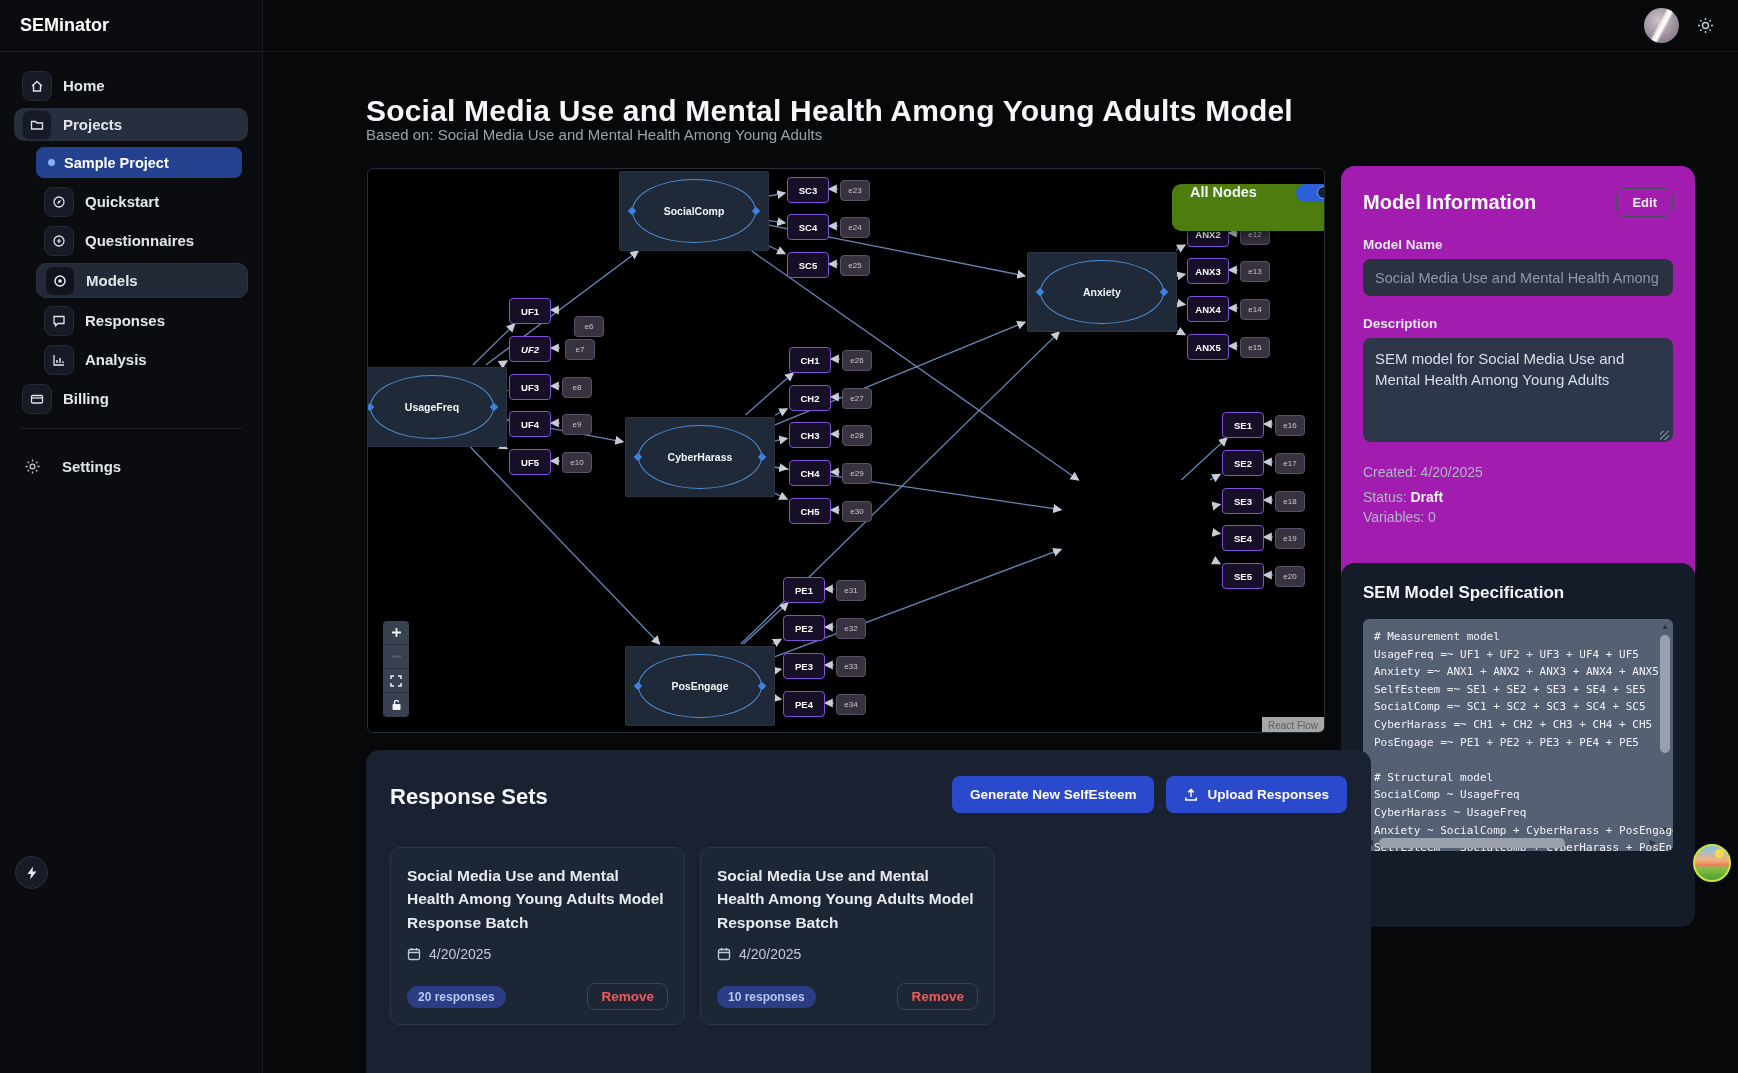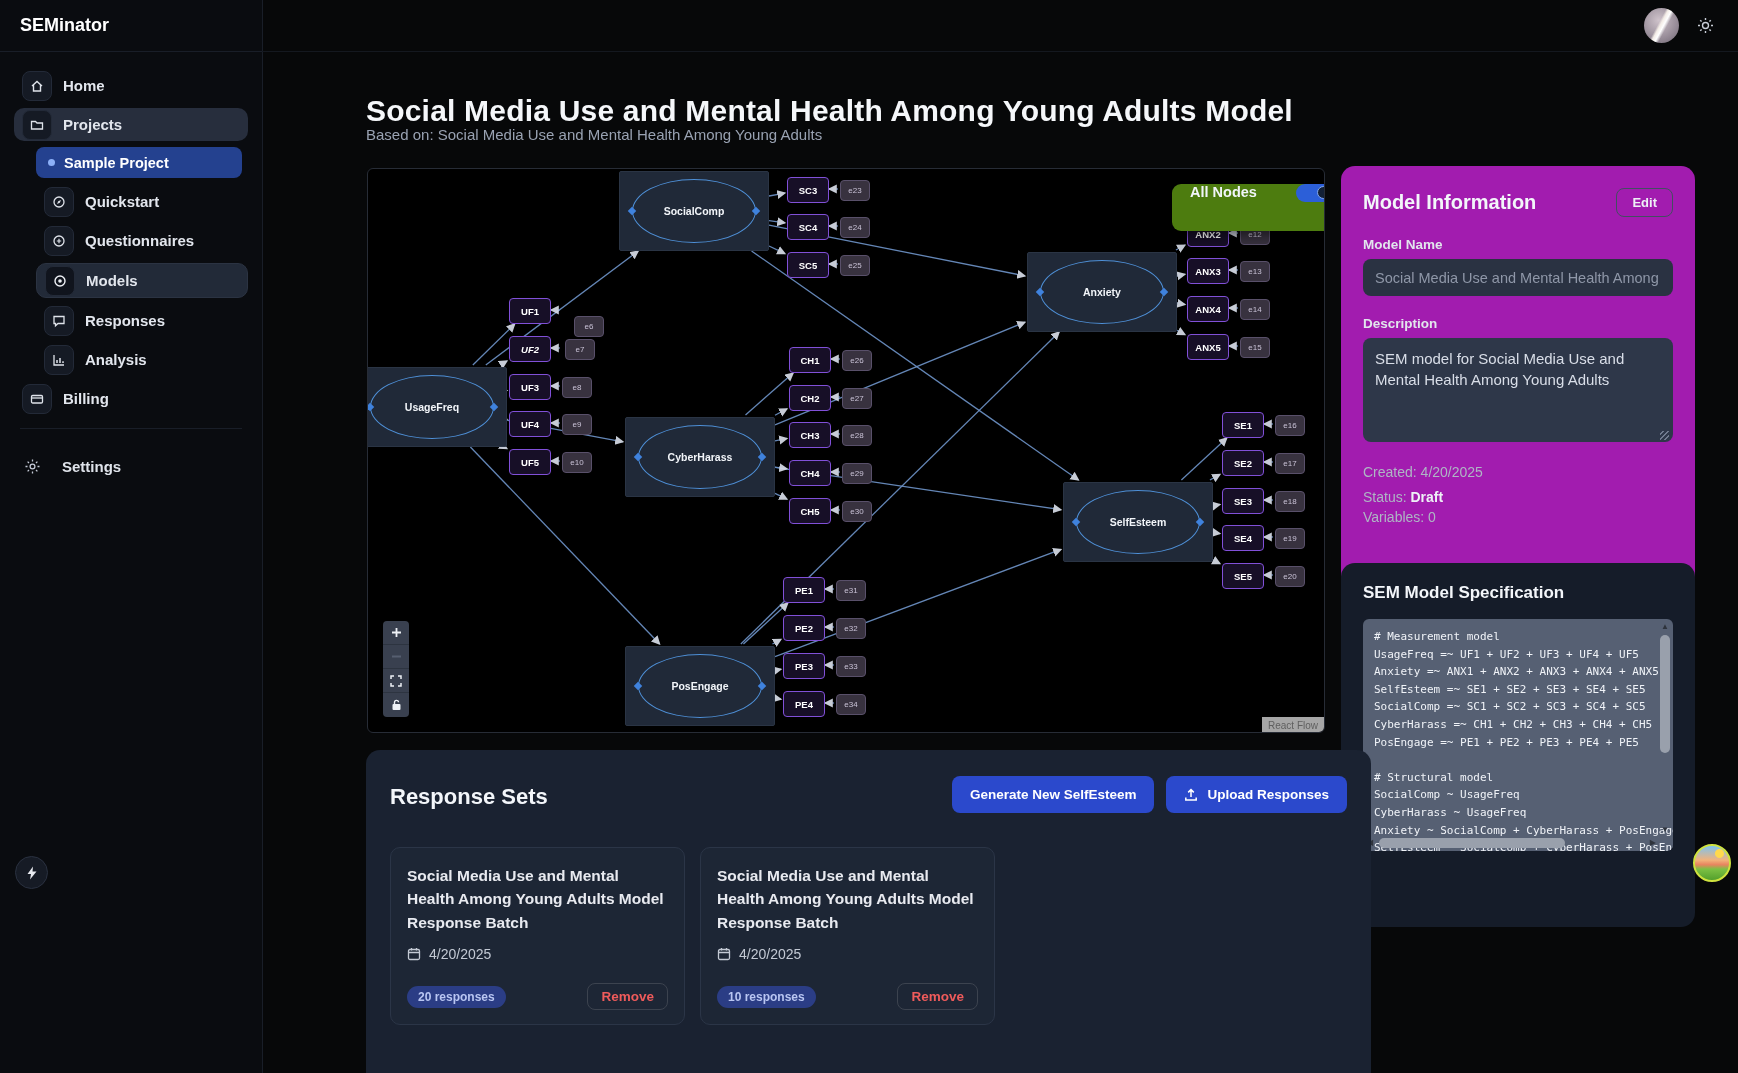--- a/index.html
+++ b/index.html
@@ -304,27 +304,20 @@
             <span class="lt-label">Anxiety</span>
           </div>
         </div>
         <div class="nd-latent" style="left: 257px; top: 248px;">
           <div class="ell">
             <span class="hnd hl"></span>
             <span class="hnd hr"></span>
             <span class="lt-label">CyberHarass</span>
           </div>
         </div>
-        <div class="nd-latent" style="left: 695px; top: 313px;">
-          <div class="ell">
-            <span class="hnd hl"></span>
-            <span class="hnd hr"></span>
-            <span class="lt-label">SelfEsteem</span>
-          </div>
-        </div>
         <div class="nd-latent" style="left: 257px; top: 477px;">
           <div class="ell">
             <span class="hnd hl"></span>
             <span class="hnd hr"></span>
             <span class="lt-label">PosEngage</span>
           </div>
         </div>
         <div class="nd-indicator" style="left: 419px; top: 8px;">SC3</div>
         <div class="nd-indicator" style="left: 419px; top: 45px;">SC4</div>
         <div class="nd-indicator" style="left: 419px; top: 83px;">SC5</div>

